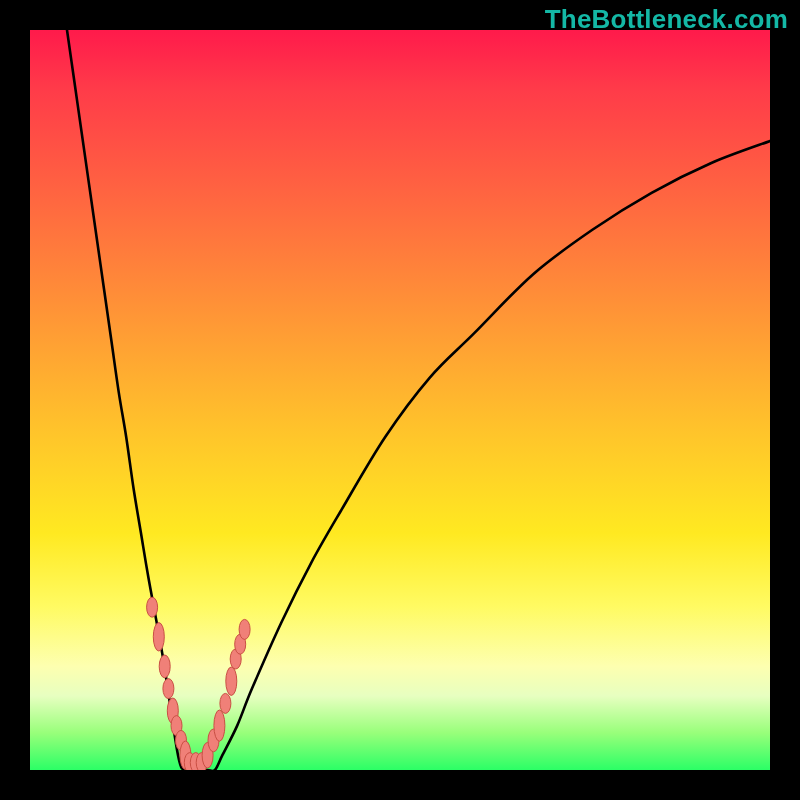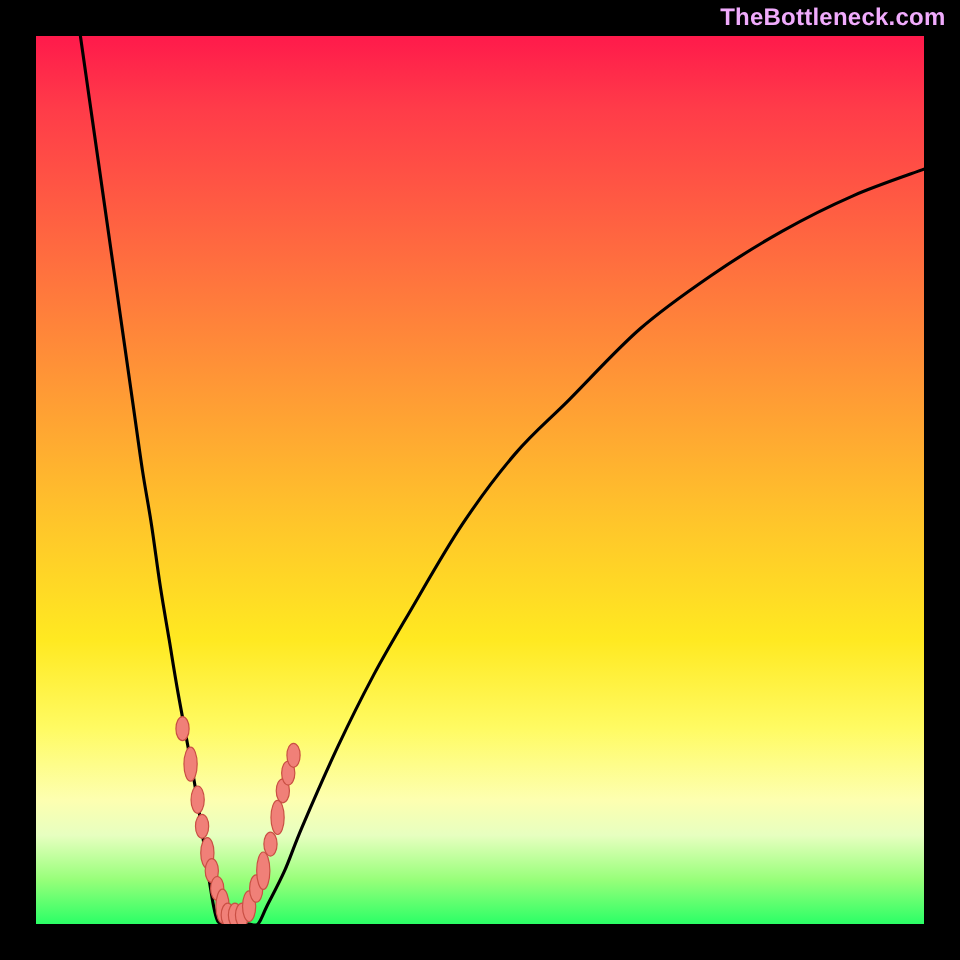--- a/index.html
+++ b/index.html
@@ -38,22 +38,22 @@
       #fdffb0 86%,
       #e7ffc0 90%,
       #98ff7a 95%,
       #2bff66 100%
     );
   }
   .watermark {
     position: absolute;
     top: 4px;
     right: 12px;
-    color: #f0abfc;
-    font-size: 20px;
+    color: #14b8a6;
+    font-size: 26px;
     font-weight: 600;
     letter-spacing: 0.2px;
     user-select: none;
   }
   svg.curve {
     position: absolute;
     top: 0;
     left: 0;
     width: 740px;
     height: 740px;

